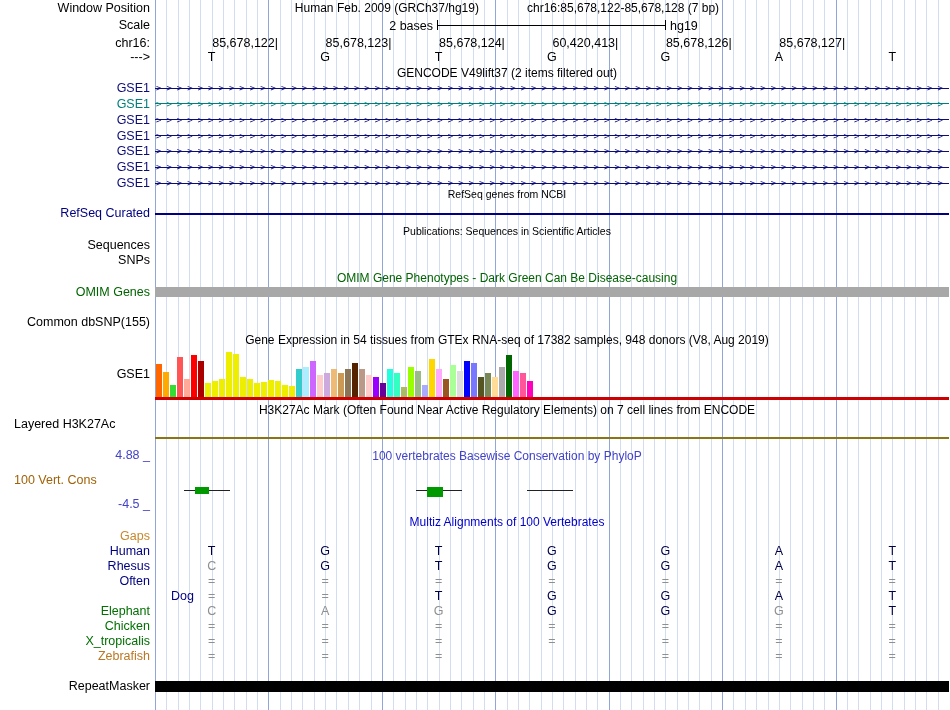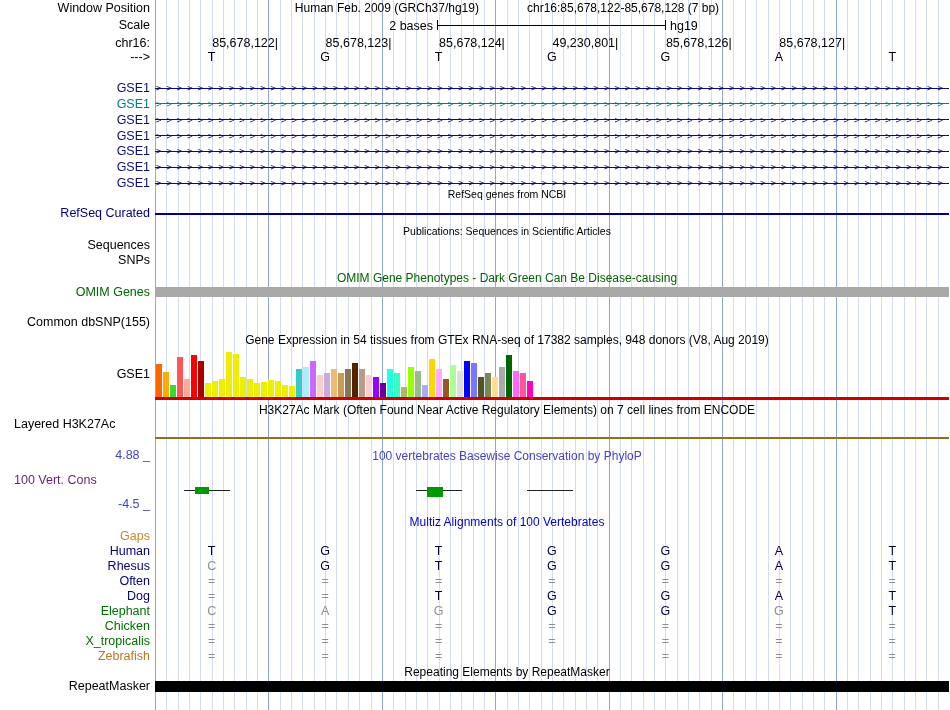--- a/index.html
+++ b/index.html
@@ -74,20 +74,21 @@
   </div>
 
   <div class="side-label" style="top:19px">Scale</div>
   <div class="scale-text">2 bases</div>
   <div id="scale-bar"></div>
   <div id="scale-asm">hg19</div>
 
   <div class="side-label" style="top:37px">chr16:</div>
   <div class="side-label" style="top:51px">---&gt;</div>
 
+  <div class="title" style="top:67px">GENCODE V49lift37 (2 items filtered out)</div>
 
   <div class="title title-sm" style="top:188px">RefSeq genes from NCBI</div>
   <div class="side-label" style="top: 207px; color: rgb(0, 0, 128);">RefSeq Curated</div>
   <div class="hbar" id="refseq-line" style="background: rgb(0, 0, 128);"></div>
 
   <div class="title title-sm" style="top:225px">Publications: Sequences in Scientific Articles</div>
   <div class="side-label" style="top:239px">Sequences</div>
   <div class="side-label" style="top:254px">SNPs</div>
 
   <div class="title" style="top: 272px; color: rgb(0, 100, 0); text-align: center;">OMIM Gene Phenotypes - Dark Green Can Be Disease-causing</div>
@@ -155,34 +156,33 @@
       <div class="gtex-bar" style="height: 16px; background: rgb(255, 0, 187);"></div>
     </div>
   <div class="hbar" id="gtex-baseline" style="background: rgb(204, 0, 0);"></div>
 
   <div class="title" style="top:404px">H3K27Ac Mark (Often Found Near Active Regulatory Elements) on 7 cell lines from ENCODE</div>
   <div class="side-label side-label-left" style="top:418px">Layered H3K27Ac</div>
   <div class="hbar" id="h3k-line" style="background: rgb(139, 116, 20);"></div>
 
   <div class="side-label" style="top: 449px; color: rgb(67, 67, 200);">4.88 _</div>
   <div class="title" style="top: 450px; color: rgb(67, 67, 200);">100 vertebrates Basewise Conservation by PhyloP</div>
-  <div class="side-label side-label-left" style="top: 474px; color: #701a75;">100 Vert. Cons</div>
+  <div class="side-label side-label-left" style="top: 474px; color: #a16207;">100 Vert. Cons</div>
   <div class="side-label" style="top: 498px; color: rgb(67, 67, 200);">-4.5 _</div>
 
   <div class="title" style="top: 516px; color: rgb(0, 0, 204);">Multiz Alignments of 100 Vertebrates</div>
   <div class="side-label" style="top: 530px; color: rgb(200, 136, 44);">Gaps</div>
 
-  <div class="title" style="top:666px">Repeating Elements by RepeatMasker</div>
   <div class="side-label" style="top:680px">RepeatMasker</div>
   <div class="hbar" id="repeat-bar" style="background: rgb(0, 0, 0);"></div>
 
 <div class="pos-label" style="left: 168px;">85,678,122|</div>
     <div class="pos-label" style="left: 281.43px;">85,678,123|</div>
     <div class="pos-label" style="left: 394.86px;">85,678,124|</div>
-    <div class="pos-label" style="left: 508.29px;">49,230,801|</div>
+    <div class="pos-label" style="left: 508.29px;">60,420,413|</div>
     <div class="pos-label" style="left: 621.72px;">85,678,126|</div>
     <div class="pos-label" style="left: 735.15px;">85,678,127|</div>
     <div class="col-letter" style="left: 201.7px; top: 51px;">T</div>
     <div class="col-letter" style="left: 315.13px; top: 51px;">G</div>
     <div class="col-letter" style="left: 428.56px; top: 51px;">T</div>
     <div class="col-letter" style="left: 541.99px; top: 51px;">G</div>
     <div class="col-letter" style="left: 655.42px; top: 51px;">G</div>
     <div class="col-letter" style="left: 768.85px; top: 51px;">A</div>
     <div class="col-letter" style="left: 882.28px; top: 51px;">T</div>
     <div class="side-label" style="top: 82px; color: rgb(12, 12, 120);">GSE1</div>
@@ -242,21 +242,21 @@
     <div class="col-letter" style="left: 768.85px; top: 560px; color: rgb(0, 0, 70);">A</div>
     <div class="col-letter" style="left: 882.28px; top: 560px; color: rgb(0, 0, 70);">T</div>
     <div class="side-label" style="top: 575px; color: rgb(0, 0, 128);">Often</div>
     <div class="col-letter" style="left: 201.7px; top: 575px; color: rgb(143, 143, 143);">=</div>
     <div class="col-letter" style="left: 315.13px; top: 575px; color: rgb(143, 143, 143);">=</div>
     <div class="col-letter" style="left: 428.56px; top: 575px; color: rgb(143, 143, 143);">=</div>
     <div class="col-letter" style="left: 541.99px; top: 575px; color: rgb(143, 143, 143);">=</div>
     <div class="col-letter" style="left: 655.42px; top: 575px; color: rgb(143, 143, 143);">=</div>
     <div class="col-letter" style="left: 768.85px; top: 575px; color: rgb(143, 143, 143);">=</div>
     <div class="col-letter" style="left: 882.28px; top: 575px; color: rgb(143, 143, 143);">=</div>
-    <div class="side-label" style="top: 590px; color: rgb(0, 0, 128);">Dog</div>
+    <div class="side-label" style="top: 590px; color: rgb(0, 0, 128); padding-left: 44px;">Dog</div>
     <div class="col-letter" style="left: 201.7px; top: 590px; color: rgb(143, 143, 143);">=</div>
     <div class="col-letter" style="left: 315.13px; top: 590px; color: rgb(143, 143, 143);">=</div>
     <div class="col-letter" style="left: 428.56px; top: 590px; color: rgb(0, 0, 70);">T</div>
     <div class="col-letter" style="left: 541.99px; top: 590px; color: rgb(0, 0, 70);">G</div>
     <div class="col-letter" style="left: 655.42px; top: 590px; color: rgb(0, 0, 70);">G</div>
     <div class="col-letter" style="left: 768.85px; top: 590px; color: rgb(0, 0, 70);">A</div>
     <div class="col-letter" style="left: 882.28px; top: 590px; color: rgb(0, 0, 70);">T</div>
     <div class="side-label" style="top: 605px; color: rgb(0, 112, 0);">Elephant</div>
     <div class="col-letter" style="left: 201.7px; top: 605px; color: rgb(143, 143, 143);">C</div>
     <div class="col-letter" style="left: 315.13px; top: 605px; color: rgb(143, 143, 143);">A</div>

